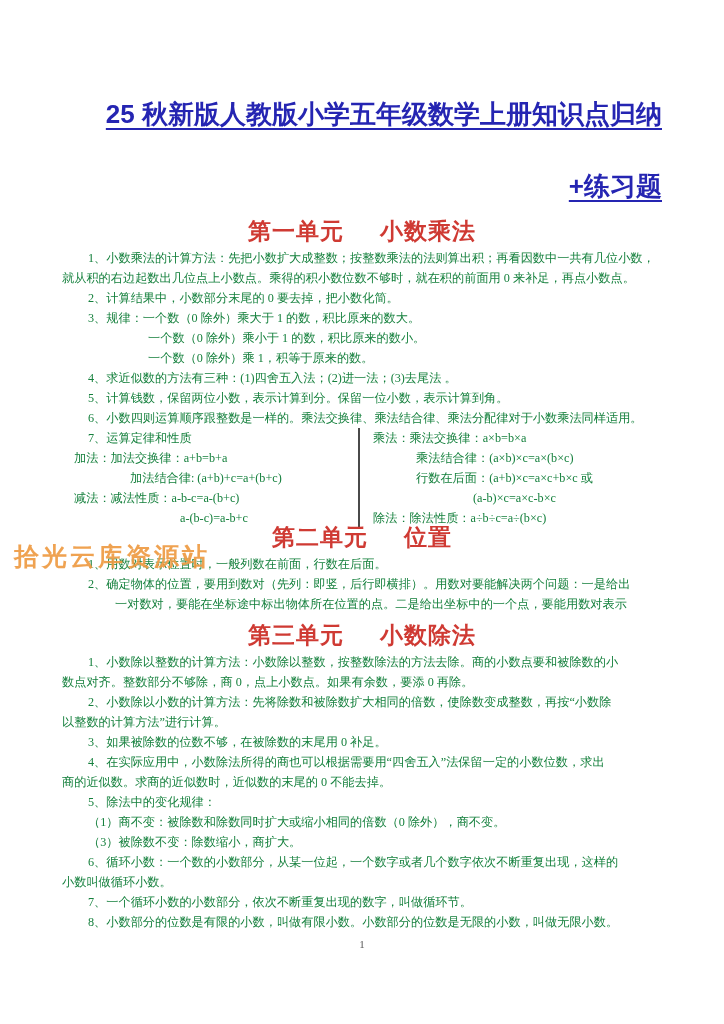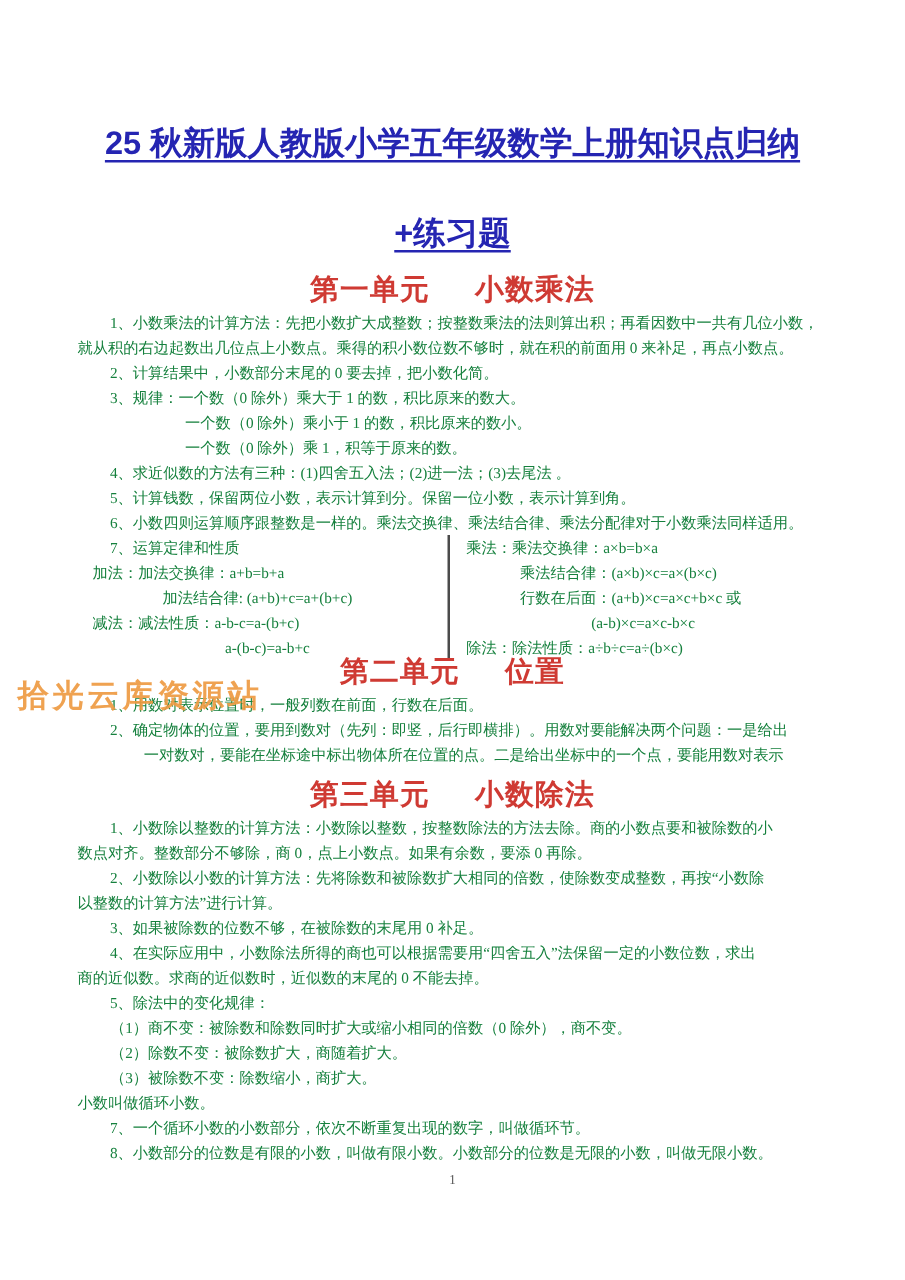--- a/index.html
+++ b/index.html
@@ -1,19 +1,19 @@
 <!DOCTYPE html>
 <html><head>
 <meta charset="utf-8">
 <style>
   html,body{margin:0;padding:0;background:#ffffff;}
   .page{position:relative;width:724px;height:1024px;background:#ffffff;overflow:hidden;
         font-family:"Liberation Serif","DejaVu Serif",serif;}
   .doc{padding:98px 62px 0 62px;}
-  .title{margin:0;text-align:center;font-family:"Liberation Sans","DejaVu Sans",sans-serif;
+  .title{margin:0;text-align:right;font-family:"Liberation Sans","DejaVu Sans",sans-serif;
          font-weight:bold;font-size:26px;line-height:32px;color:#2525b2;}
   .title2{margin-top:40px;}
   .title .u{text-decoration:underline;text-underline-offset:5px;text-decoration-thickness:2px;}
   .unit{margin:14px 0 0 0;text-align:center;font-family:"Liberation Sans","DejaVu Sans",sans-serif;
         font-weight:bold;font-size:23px;line-height:30px;color:#cf3a33;letter-spacing:1px;}
   .unit .topic{margin-left:36px;text-align:center;}
   .unit-2{margin-top:-6px;}
   .unit-3{margin-top:6px;}
   .body-block{margin-top:2px;}
   .ln{margin:0;font-size:12.2px;line-height:20px;color:#15803d;white-space:nowrap;}
@@ -90,22 +90,22 @@
     <div class="body-block">
       <p class="ln first">1、小数除以整数的计算方法：小数除以整数，按整数除法的方法去除。商的小数点要和被除数的小</p>
       <p class="ln">数点对齐。整数部分不够除，商 0，点上小数点。如果有余数，要添 0 再除。</p>
       <p class="ln first">2、小数除以小数的计算方法：先将除数和被除数扩大相同的倍数，使除数变成整数，再按“小数除</p>
       <p class="ln">以整数的计算方法”进行计算。</p>
       <p class="ln first">3、如果被除数的位数不够，在被除数的末尾用 0 补足。</p>
       <p class="ln first">4、在实际应用中，小数除法所得的商也可以根据需要用“四舍五入”法保留一定的小数位数，求出</p>
       <p class="ln">商的近似数。求商的近似数时，近似数的末尾的 0 不能去掉。</p>
       <p class="ln first">5、除法中的变化规律：</p>
       <p class="ln first">（1）商不变：被除数和除数同时扩大或缩小相同的倍数（0 除外），商不变。</p>
-      <p class="ln first">（2）除数不变：被除数扩大，商随着扩大。</p>
       <p class="ln first">（3）被除数不变：除数缩小，商扩大。</p>
+      <p class="ln first">6、循环小数：一个数的小数部分，从某一位起，一个数字或者几个数字依次不断重复出现，这样的</p>
       <p class="ln">小数叫做循环小数。</p>
       <p class="ln first">7、一个循环小数的小数部分，依次不断重复出现的数字，叫做循环节。</p>
       <p class="ln first">8、小数部分的位数是有限的小数，叫做有限小数。小数部分的位数是无限的小数，叫做无限小数。</p>
     </div>
 
   </div>
 
   <div class="pageno">1</div>
 
 </div>

